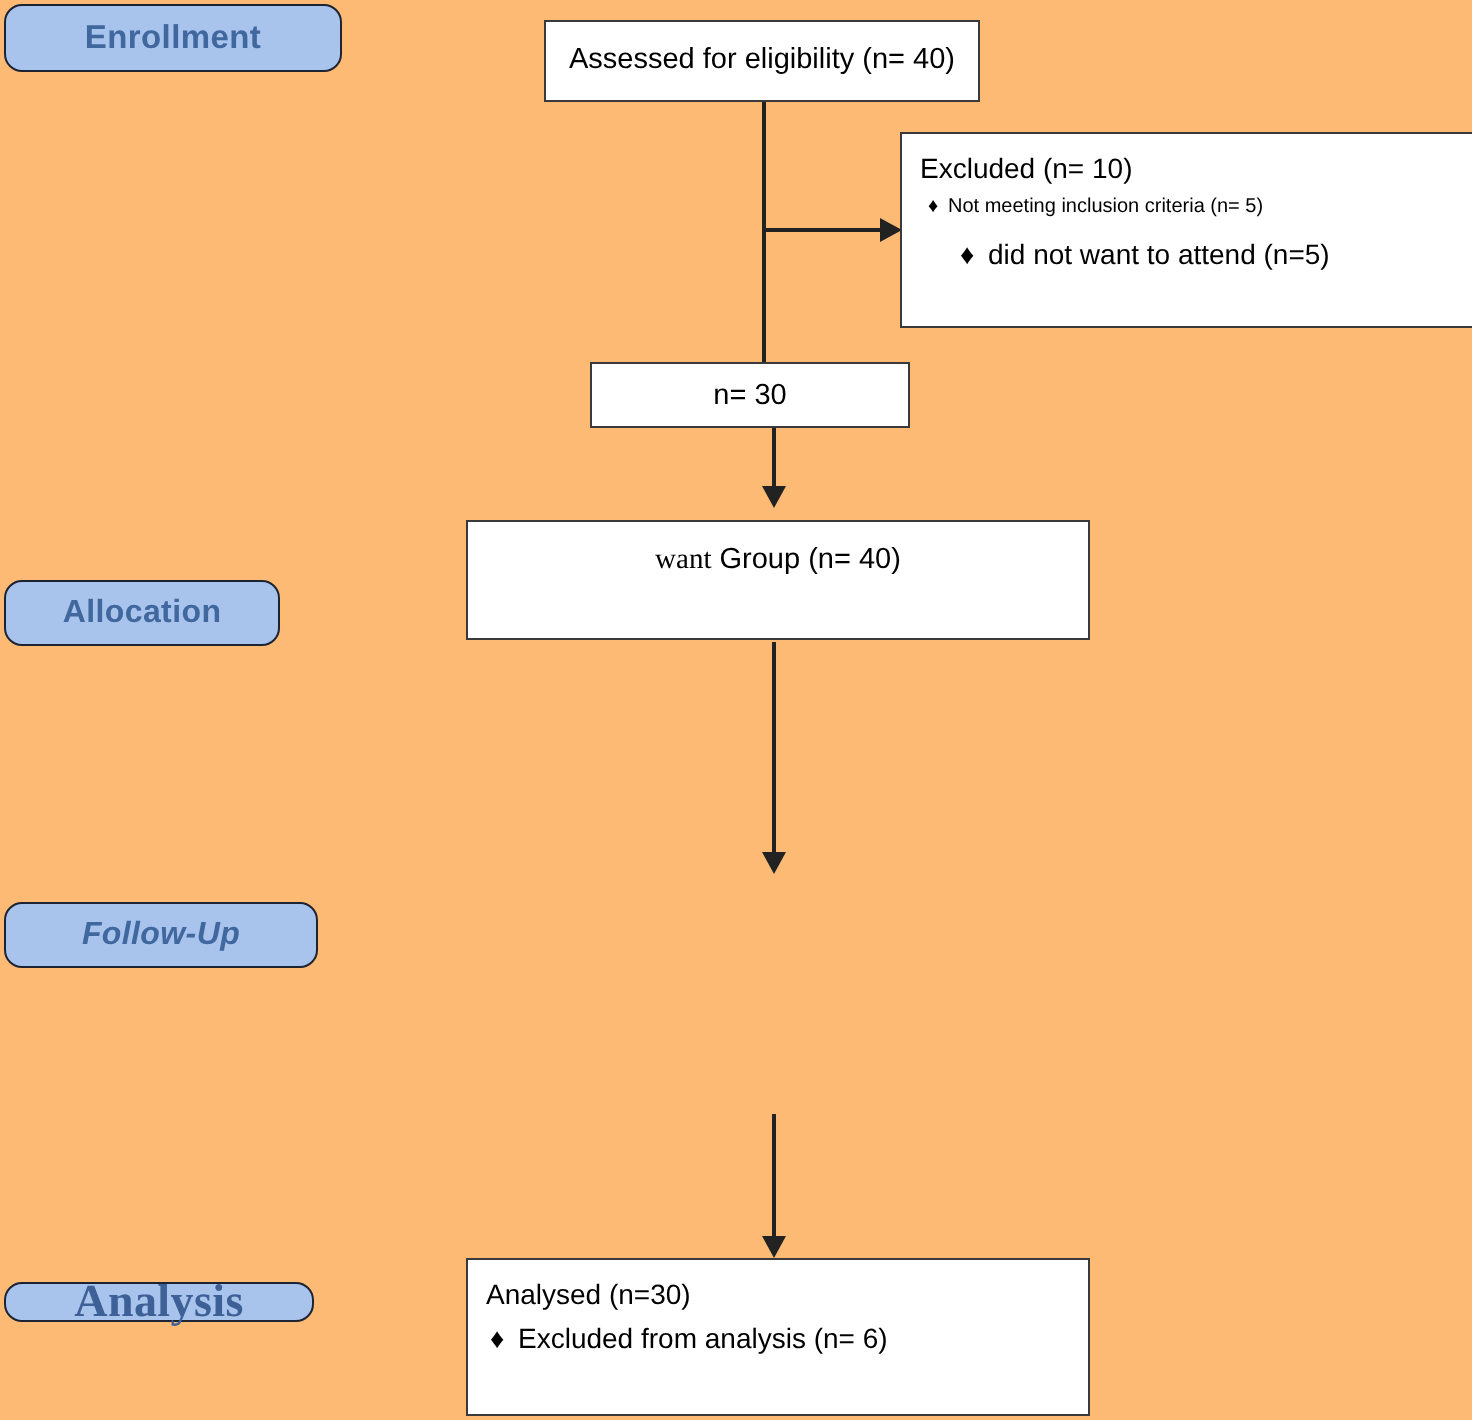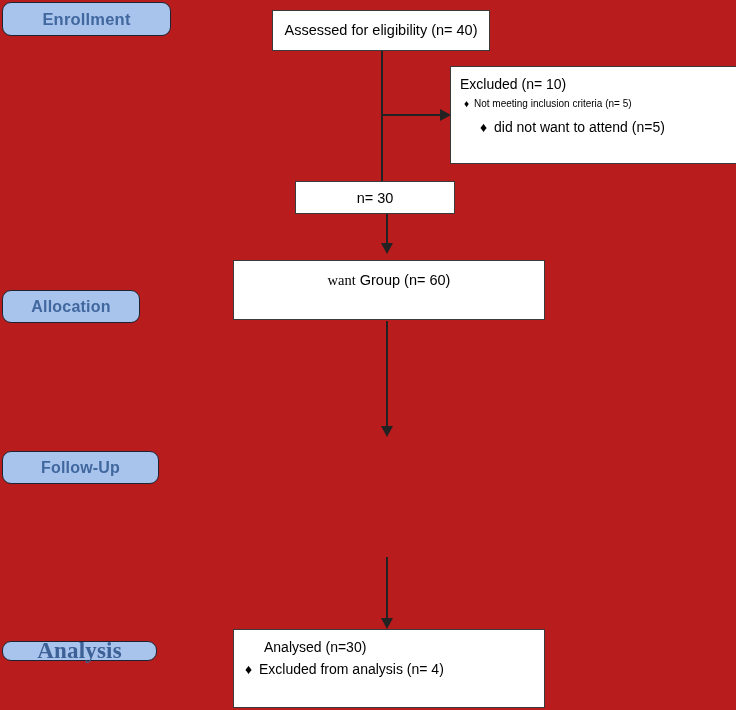--- a/index.html
+++ b/index.html
@@ -9,21 +9,21 @@
     background: #ffffff;
   }
   body {
     font-family: "Liberation Sans", sans-serif;
     color: #000000;
   }
   #diagram {
     position: relative;
     width: 736px;
     height: 710px;
-    background: #b91c1c;
+    background: #fdba74;
     overflow: hidden;
   }
 
   
   .stage {
     position: absolute;
     box-sizing: border-box;
     background: #a8c3ec;
     border: 1.5px solid #1c2433;
     border-radius: 9px;
@@ -103,21 +103,21 @@
 <div id="diagram">
 
   <div class="stage" style="left:2px; top:2px; width:169px; height:34px; font-size:16.5px;">
     <span>Enrollment</span>
   </div>
 
   <div class="stage" style="left:2px; top:290px; width:138px; height:33px; font-size:16px;">
     <span>Allocation</span>
   </div>
 
-  <div class="stage" style="left:2px; top:451px; width:157px; height:33px; font-size:16px;">
+  <div class="stage" style="left:2px; top:451px; width:157px; height:33px; font-size:16px;font-style:italic;">
     <span>Follow-Up</span>
   </div>
 
   <div class="stage serif" style="left:2px; top:641px; width:155px; height:20px; font-size:23px;">
     <span>Analysis</span>
   </div>
 
   <div class="box" style="left:272px; top:10px; width:218px; height:41px;">
     <div class="center-txt" style="top:11px; font-size:14.5px;">Assessed for eligibility (n= 40)</div>
   </div>
@@ -141,31 +141,31 @@
 
   <div class="box" style="left:295px; top:181px; width:160px; height:33px;">
     <div class="center-txt" style="top:8px; font-size:14.5px;">n= 30</div>
   </div>
 
   <div class="vline" style="left:386px; top:214px; width:2px; height:33px;"></div>
   <div class="arrow-down" style="left:381px; top:243px;"></div>
 
   <div class="box" style="left:233px; top:260px; width:312px; height:60px;">
     <div class="center-txt" style="top:11px; font-size:14.5px;">
-      <span class="serif-run">want</span><span> Group (n= 60)</span>
+      <span class="serif-run">want</span><span> Group (n= 40)</span>
     </div>
   </div>
 
   <div class="vline" style="left:386px; top:321px; width:2px; height:109px;"></div>
   <div class="arrow-down" style="left:381px; top:426px;"></div>
 
 
   <div class="vline" style="left:386px; top:557px; width:2px; height:65px;"></div>
   <div class="arrow-down" style="left:381px; top:618px;"></div>
 
   <div class="box" style="left:233px; top:629px; width:312px; height:79px;">
-    <div class="txt" style="top:9px; font-size:14px;margin-left:21px;">Analysed (n=30)</div>
+    <div class="txt" style="top:9px; font-size:14px;">Analysed (n=30)</div>
     <div class="bullet-row" style="top:31px; left:11px; font-size:14px;">
-      <span class="dia">♦</span><span>Excluded from analysis (n= 4)</span>
+      <span class="dia">♦</span><span>Excluded from analysis (n= 6)</span>
     </div>
   </div>
 
 </div>
 
 </body></html>

